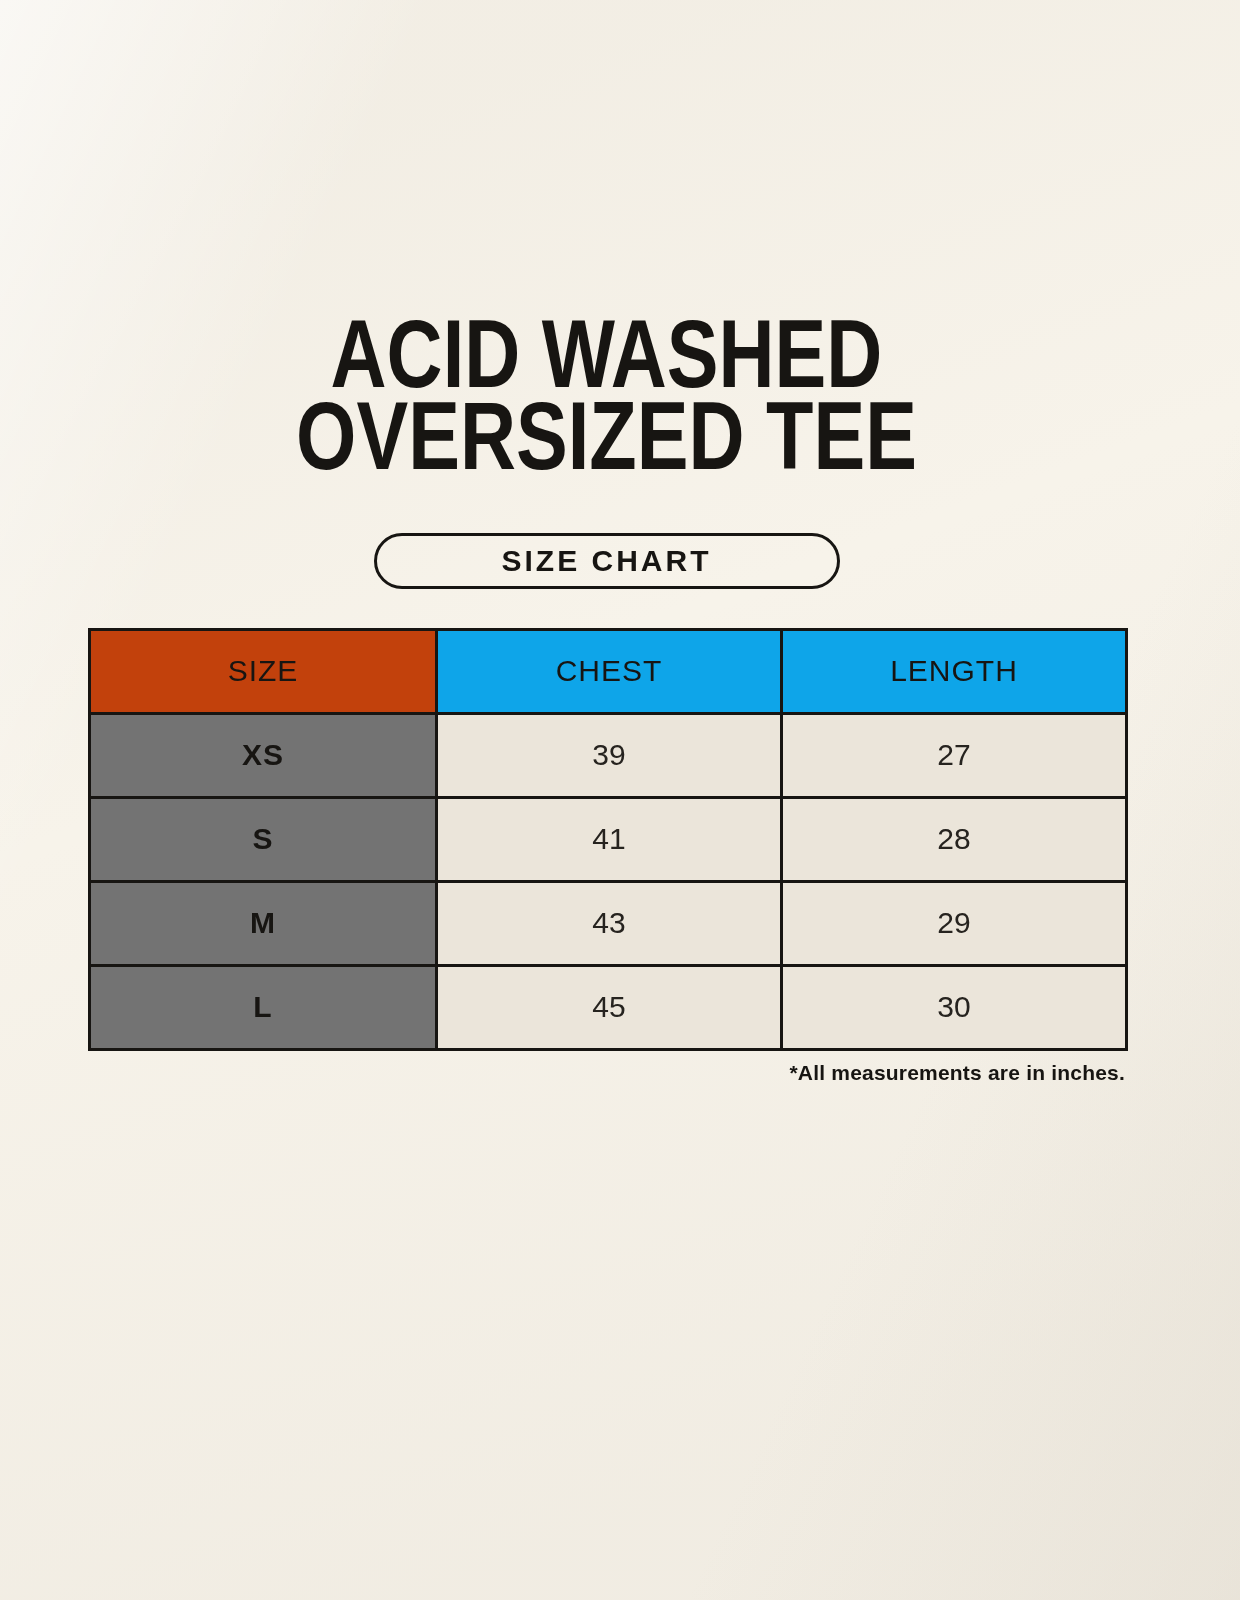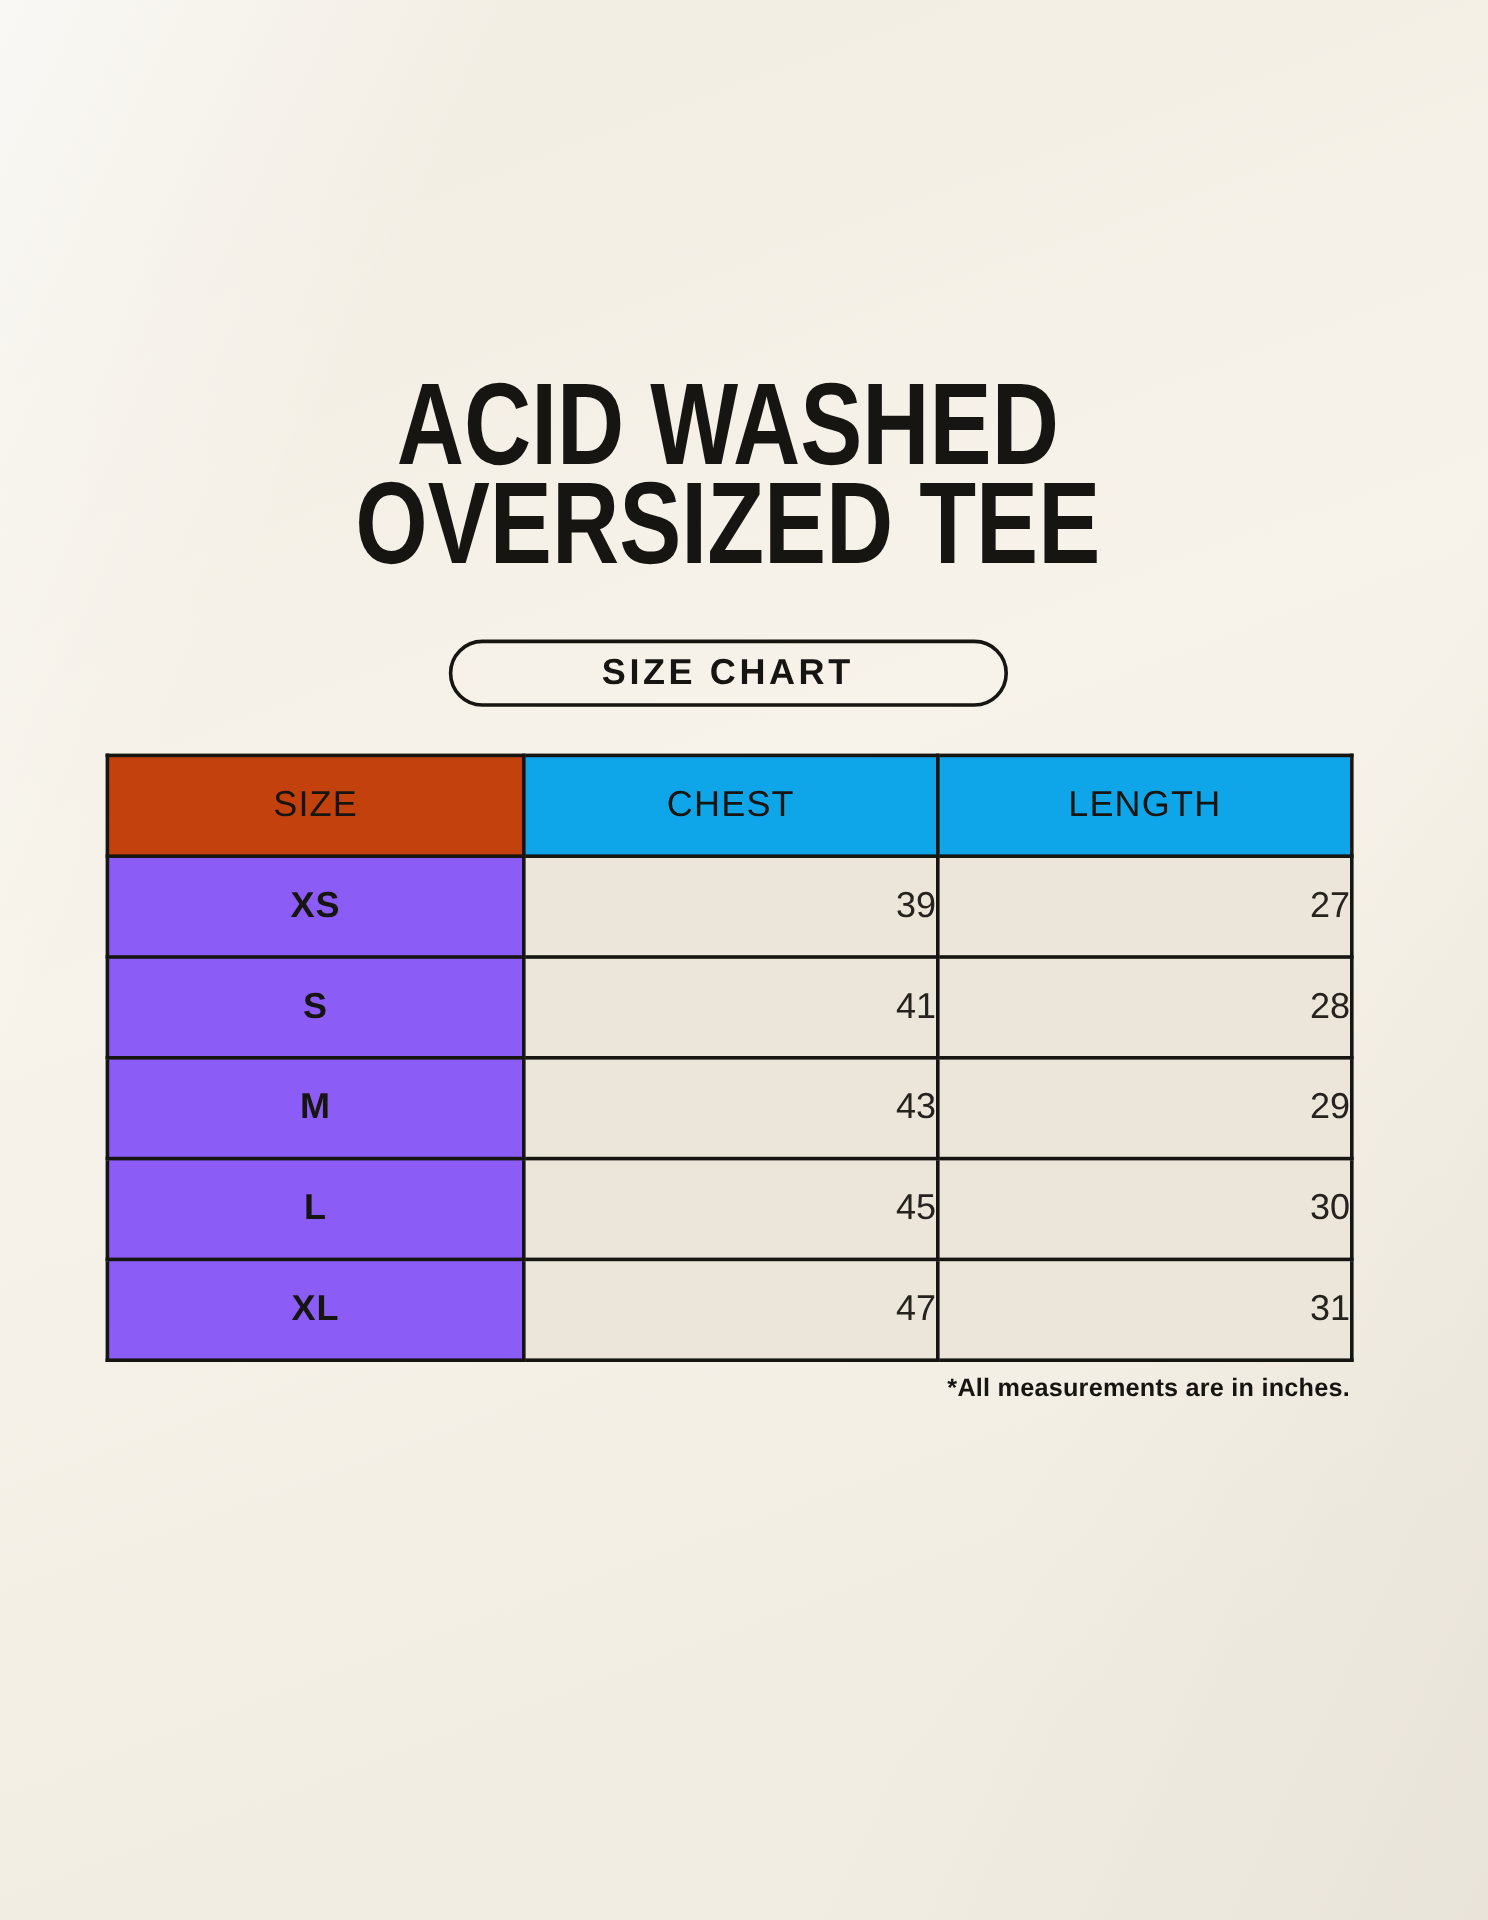--- a/index.html
+++ b/index.html
@@ -59,22 +59,22 @@
   table.size-chart col.c2 { width: 345px; }
   table.size-chart col.c3 { width: 345px; }
   table.size-chart th, table.size-chart td {
     border: 3px solid #171512;
     height: 84px;
     vertical-align: middle;
     font-size: 30px;
   }
   th.hdr-size   { background: #c2410c; font-weight: normal; letter-spacing: 1px; }
   th.hdr-meas   { background: #0ea5e9; font-weight: normal; letter-spacing: 1px; }
-  td.size-cell  { background: #8b5cf6; font-weight: bold; letter-spacing: 1px; }
-  td.value-cell { background: #EBE5DA; font-weight: normal; color: #26231f; text-align: right; }
+  td.size-cell  { background: #737373; font-weight: bold; letter-spacing: 1px; }
+  td.value-cell { background: #EBE5DA; font-weight: normal; color: #26231f; }
 
   .footnote {
     width: 1037px;
     margin-top: 10px;
     text-align: right;
     font-size: 21px;
     font-weight: bold;
     letter-spacing: 0.2px;
   }
 </style>
@@ -121,23 +121,18 @@
       <tr>
         <td class="size-cell">M</td>
         <td class="value-cell">43</td>
         <td class="value-cell">29</td>
       </tr>
       <tr>
         <td class="size-cell">L</td>
         <td class="value-cell">45</td>
         <td class="value-cell">30</td>
       </tr>
-      <tr>
-        <td class="size-cell">XL</td>
-        <td class="value-cell">47</td>
-        <td class="value-cell">31</td>
-      </tr>
     </tbody>
   </table>
 
   <div class="footnote">*All measurements are in inches.</div>
 
 </div>
 
 </body></html>

